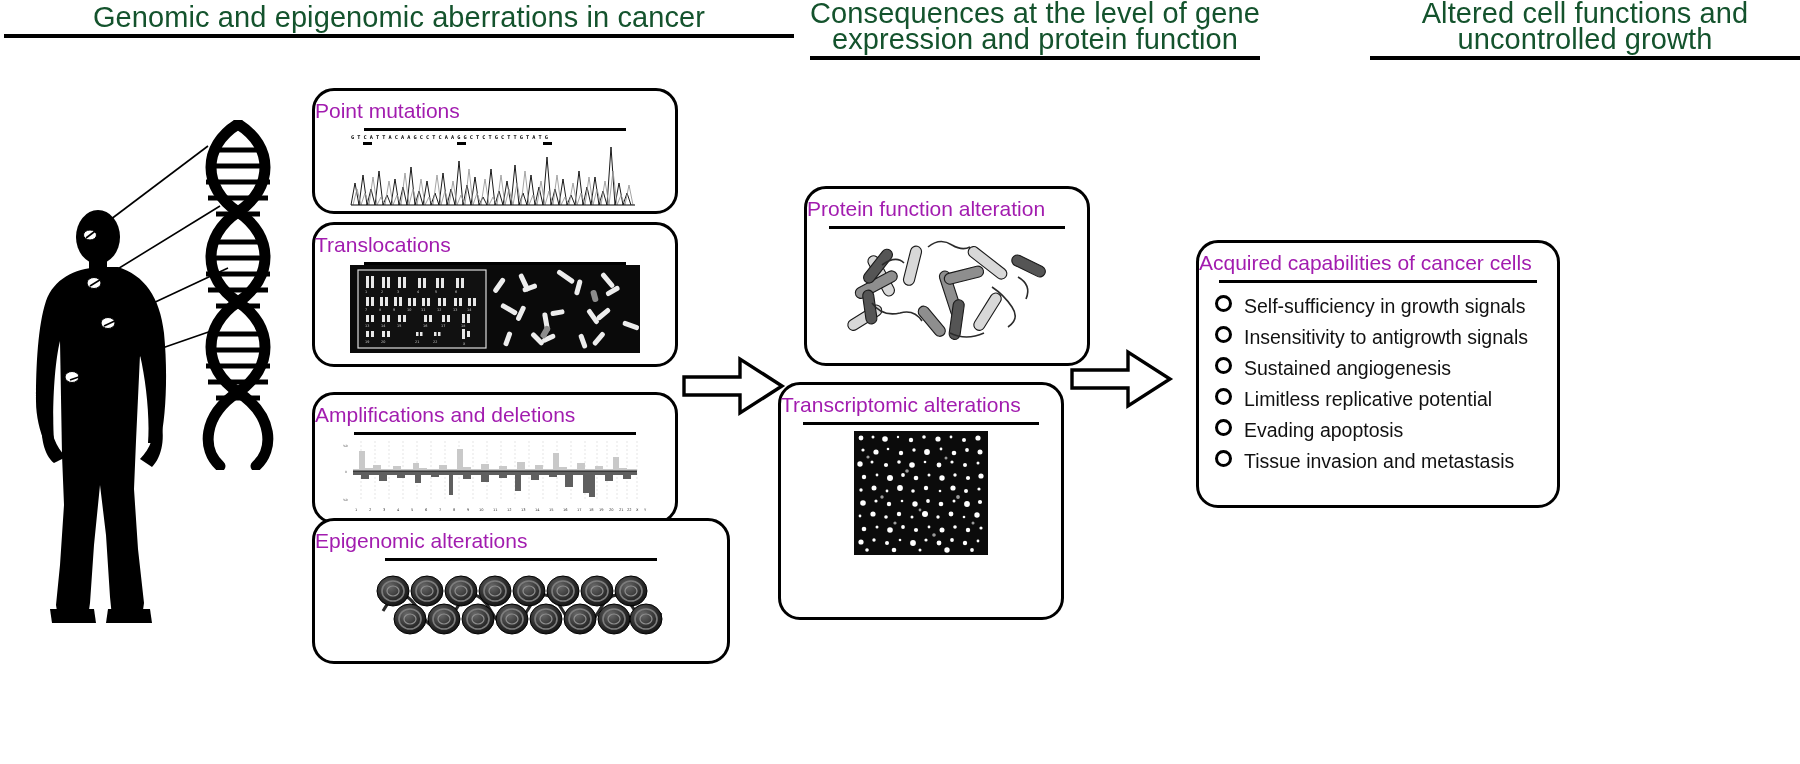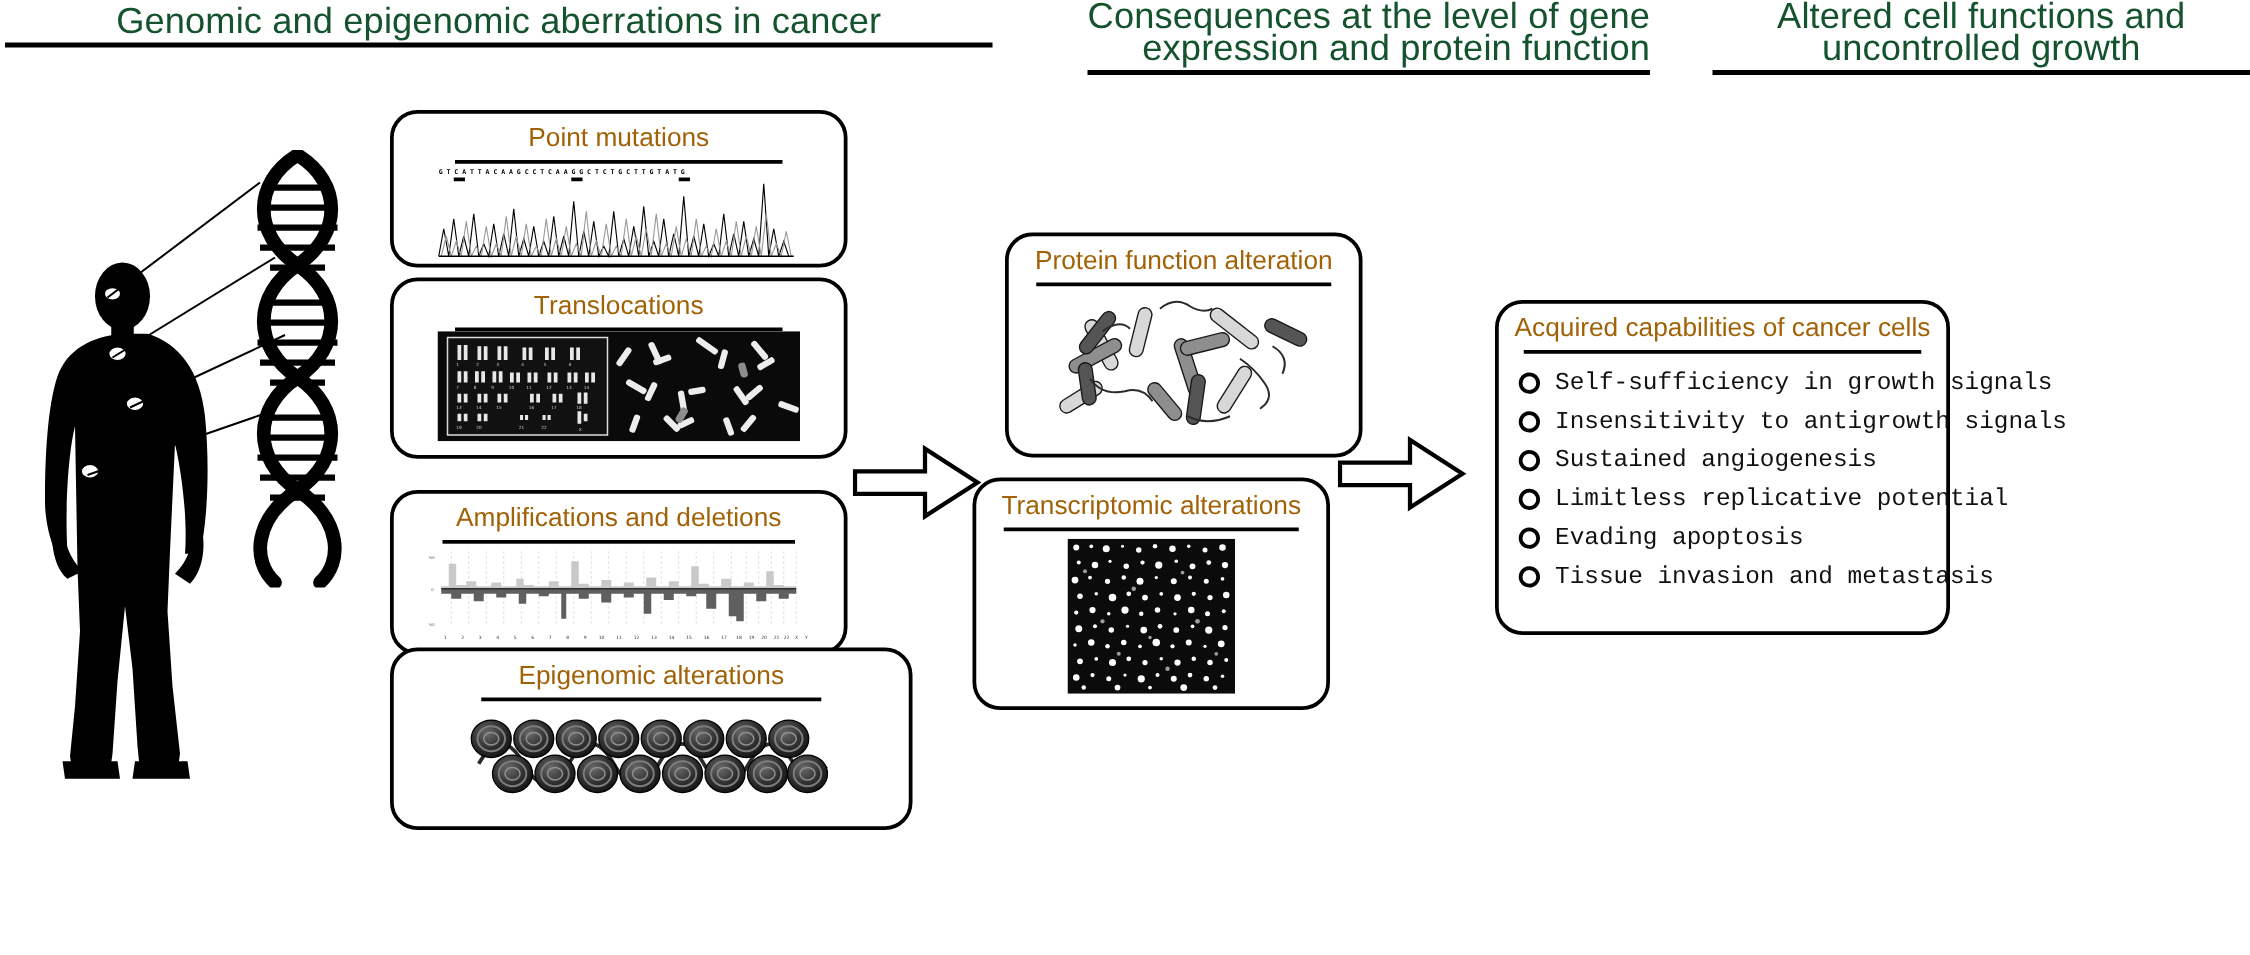--- a/index.html
+++ b/index.html
@@ -34,73 +34,70 @@
     white-space: pre-line;
     color: #14532d;
   }
   .col-header .ch-rule {
     margin-top: 4px;
     height: 4px;
     background: #000;
     width: 100%;
   }
   #hdr-left   { left: 4px;    top: 4px;  width: 790px; }
-  #hdr-mid    { left: 870px;  top: 0px;  width: 450px; text-align: right; }
+  #hdr-mid    { left: 810px;  top: 0px;  width: 450px; }
   #hdr-right  { left: 1370px; top: 0px;  width: 430px; }
 
   
   .panel {
     position: absolute;
     border: 3.5px solid #000;
     border-radius: 22px;
     background: #fff;
     box-sizing: border-box;
   }
   .panel-title {
-    text-align: center;
     font-size: 21px;
     line-height: 24px;
-    color: #a16207;
+    color: #a21caf;
     padding-top: 8px;
   }
   .panel-title-rule {
     height: 2.5px;
     background: #000;
     margin: 5px auto 0 auto;
   }
   .panel-body {
     position: relative;
     width: 100%;
   }
 
   
   #panel-point      { left: 312px; top: 88px;  width: 366px; height: 126px; }
   #panel-transloc   { left: 312px; top: 222px; width: 366px; height: 145px; }
   #panel-ampdel     { left: 312px; top: 380px; width: 366px; height: 132px; margin-top: 12px; }
   #panel-epigenomic { left: 312px; top: 518px; width: 418px; height: 146px; }
 
   
   #panel-protein   { left: 804px; top: 186px; width: 286px; height: 180px; }
-  #panel-transcript{ left: 778px; top: 382px; width: 286px; height: 186px; }
+  #panel-transcript{ left: 778px; top: 382px; width: 286px; height: 238px; }
 
   
   #panel-capabilities { left: 1196px; top: 240px; width: 364px; height: 268px; }
 
   
   .cap-list {
     list-style: none;
     margin: 12px 0 0 0;
     padding: 0 0 0 16px;
   }
   .cap-item {
     display: flex;
-    align-items: center;
     margin-bottom: 8px;
     height: 23px;
-    font-family: Liberation Mono, monospace;
   }
   .cap-bullet {
     width: 17px;
     height: 17px;
     border: 3.2px solid #000;
     border-radius: 50%;
     box-sizing: border-box;
     flex: 0 0 auto;
     margin-right: 12px;
   }

